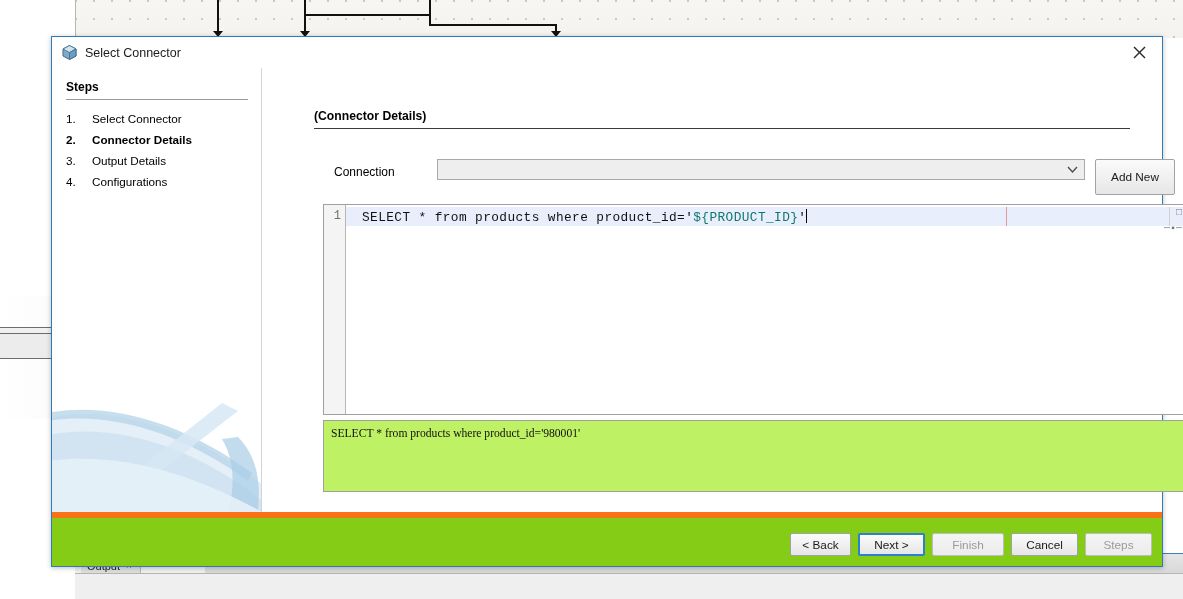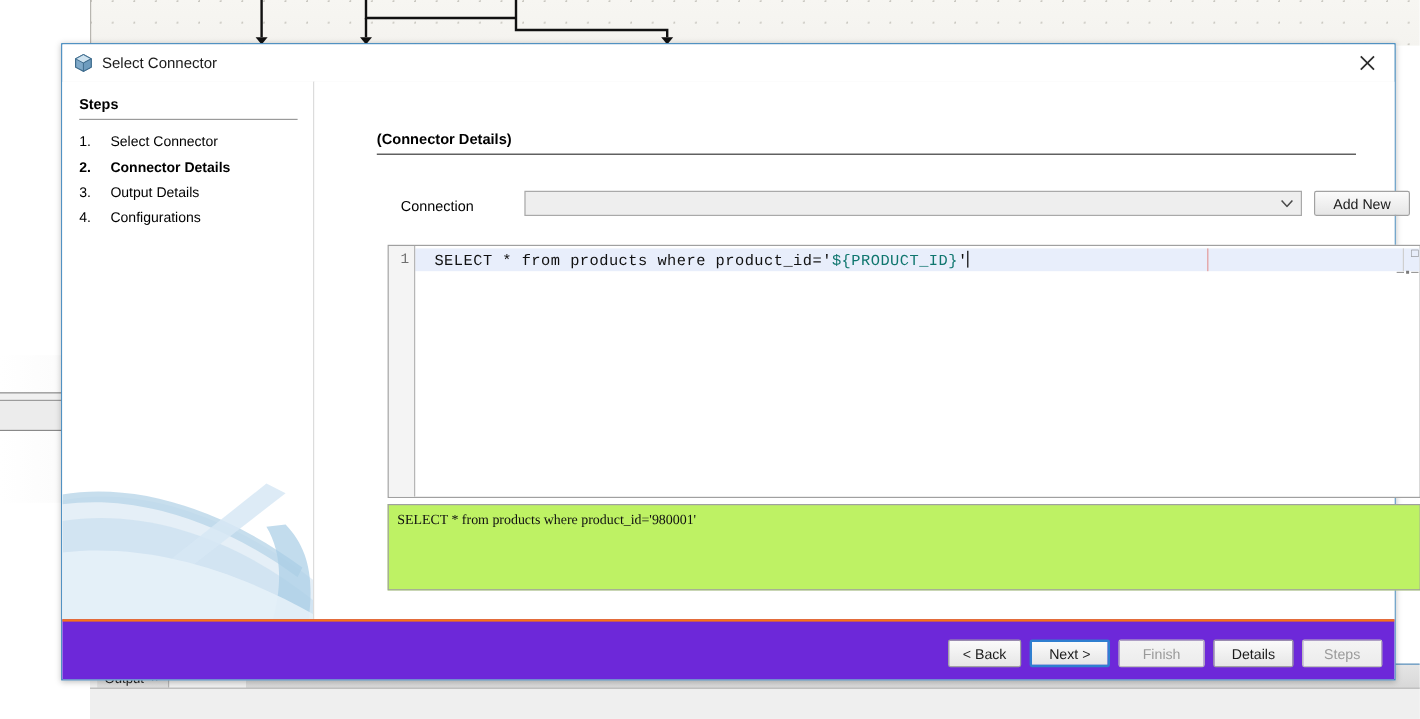--- a/index.html
+++ b/index.html
@@ -158,21 +158,21 @@
     border: 1px solid #a2a2a2;
     border-radius: 2px;
     font-size: 11.8px;
     color: #1a1a1a;
     display: flex; align-items: center; justify-content: center;
     cursor: default;
     user-select: none;
   }
   .btn.disabled { color: #9a9a9a; background: linear-gradient(#f4f4f4,#ececec); border-color:#bdbdbd; }
   .btn.focused { border: 2px solid #2f7fd0; }
-  .btn-addnew { position: absolute; left: 833px; top: 91px; width: 80px; height: 21px; }
+  .btn-addnew { position: absolute; left: 833px; top: 91px; width: 80px; height: 36px; }
 
   
   .editor {
     position: absolute; left: 61px; top: 136px; width: 861px; height: 211px;
     border: 1px solid #a0a0a0;
     background: #ffffff;
     box-sizing: border-box;
     overflow: hidden;
   }
   .gutter {
@@ -224,22 +224,22 @@
     box-sizing: border-box;
     padding: 6px 7px;
     font-size: 11.6px;
     color: #111;
     font-family: Liberation Serif, serif;
   }
 
   
   .button-bar {
     position: absolute; left: 0; right: 0; bottom: 0; height: 48px;
-    background: #6d28d9;
-    border-top: 2px solid #f97316;
+    background: #84cc16;
+    border-top: 6px solid #f97316;
   }
   .button-bar .btn { position: absolute; top: 15px; height: 23px; }
   .b-back   { left: 738px; width: 61px; }
   .b-next   { left: 806px; width: 67px; }
   .b-finish { left: 880px; width: 72px; }
   .b-cancel { left: 959px; width: 67px; }
   .b-help   { left: 1033px; width: 67px; }
 </style>
 </head>
 <body>
@@ -360,18 +360,18 @@
 
       <div class="preview">
         <span>SELECT * from products where product_id='980001'</span>
       </div>
     </div>
 
     <div class="button-bar">
       <div class="btn b-back">&lt; Back</div>
       <div class="btn b-next focused">Next &gt;</div>
       <div class="btn b-finish disabled">Finish</div>
-      <div class="btn b-cancel">Details</div>
+      <div class="btn b-cancel">Cancel</div>
       <div class="btn b-help disabled">Steps</div>
     </div>
 
   </div>
 </div>
 
 </body></html>

